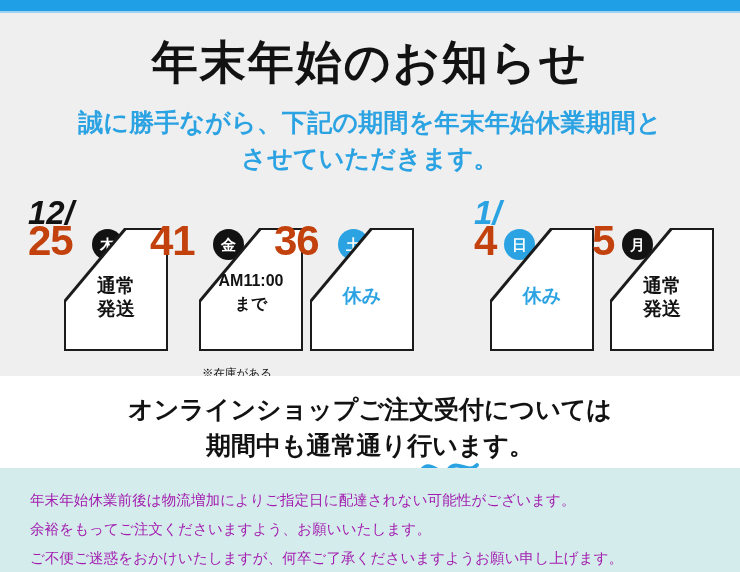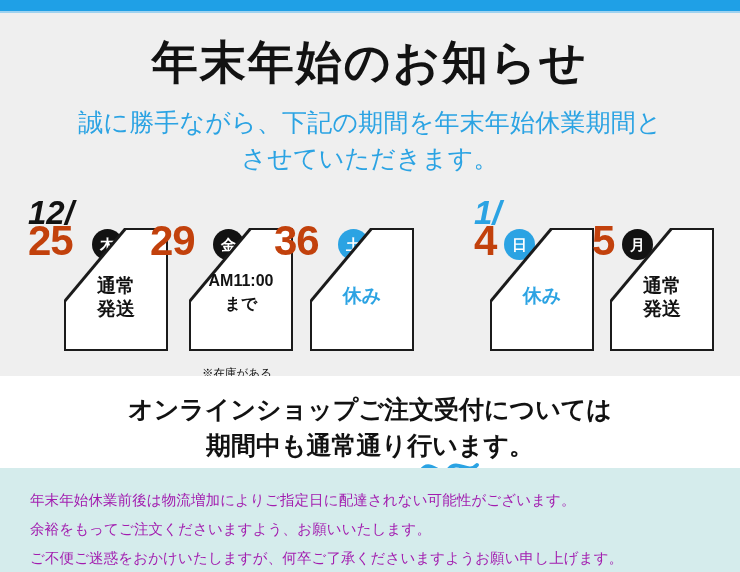--- a/index.html
+++ b/index.html
@@ -50,21 +50,21 @@
     color: #121212;
     letter-spacing: 2px;
     line-height: 1.15;
   }
   .subtitle {
     position: absolute;
     left: 0; top: 92px;
     width: 740px;
     text-align: center;
     font-size: 25px;
-    font-weight: normal;
+    font-weight: bold;
     color: #2ba3e3;
     line-height: 1.42;
     letter-spacing: 0.2px;
   }
   
   .cards {
     position: absolute;
     left: 0; top: 180px;
     width: 740px; height: 190px;
   }
@@ -216,23 +216,23 @@
         <div class="shape"></div>
         <svg class="diag" viewBox="0 0 104 123">
           <line x1="0" y1="74" x2="62" y2="0" stroke="#1b1b1b" stroke-width="3"></line>
         </svg>
         <div class="body">
           <div>通常</div>
           <div>発送</div>
         </div>
       </div>
 
-      <div class="daynum" style="left:150px; top:27px;">29</div>
+      <div class="daynum" style="left:150px; top:27px;">41</div>
       <div class="badge" style="left:213px; top:36px;">金</div>
-      <div class="card" style="left:189px;">
+      <div class="card" style="left:199px;">
         <div class="shape"></div>
         <svg class="diag" viewBox="0 0 104 123">
           <line x1="0" y1="74" x2="62" y2="0" stroke="#1b1b1b" stroke-width="3"></line>
         </svg>
         <div class="body small">
           <div>AM11:00</div>
           <div>まで</div>
         </div>
       </div>
       <div class="note" style="left:172px; top:160px;margin-top:13px;">

